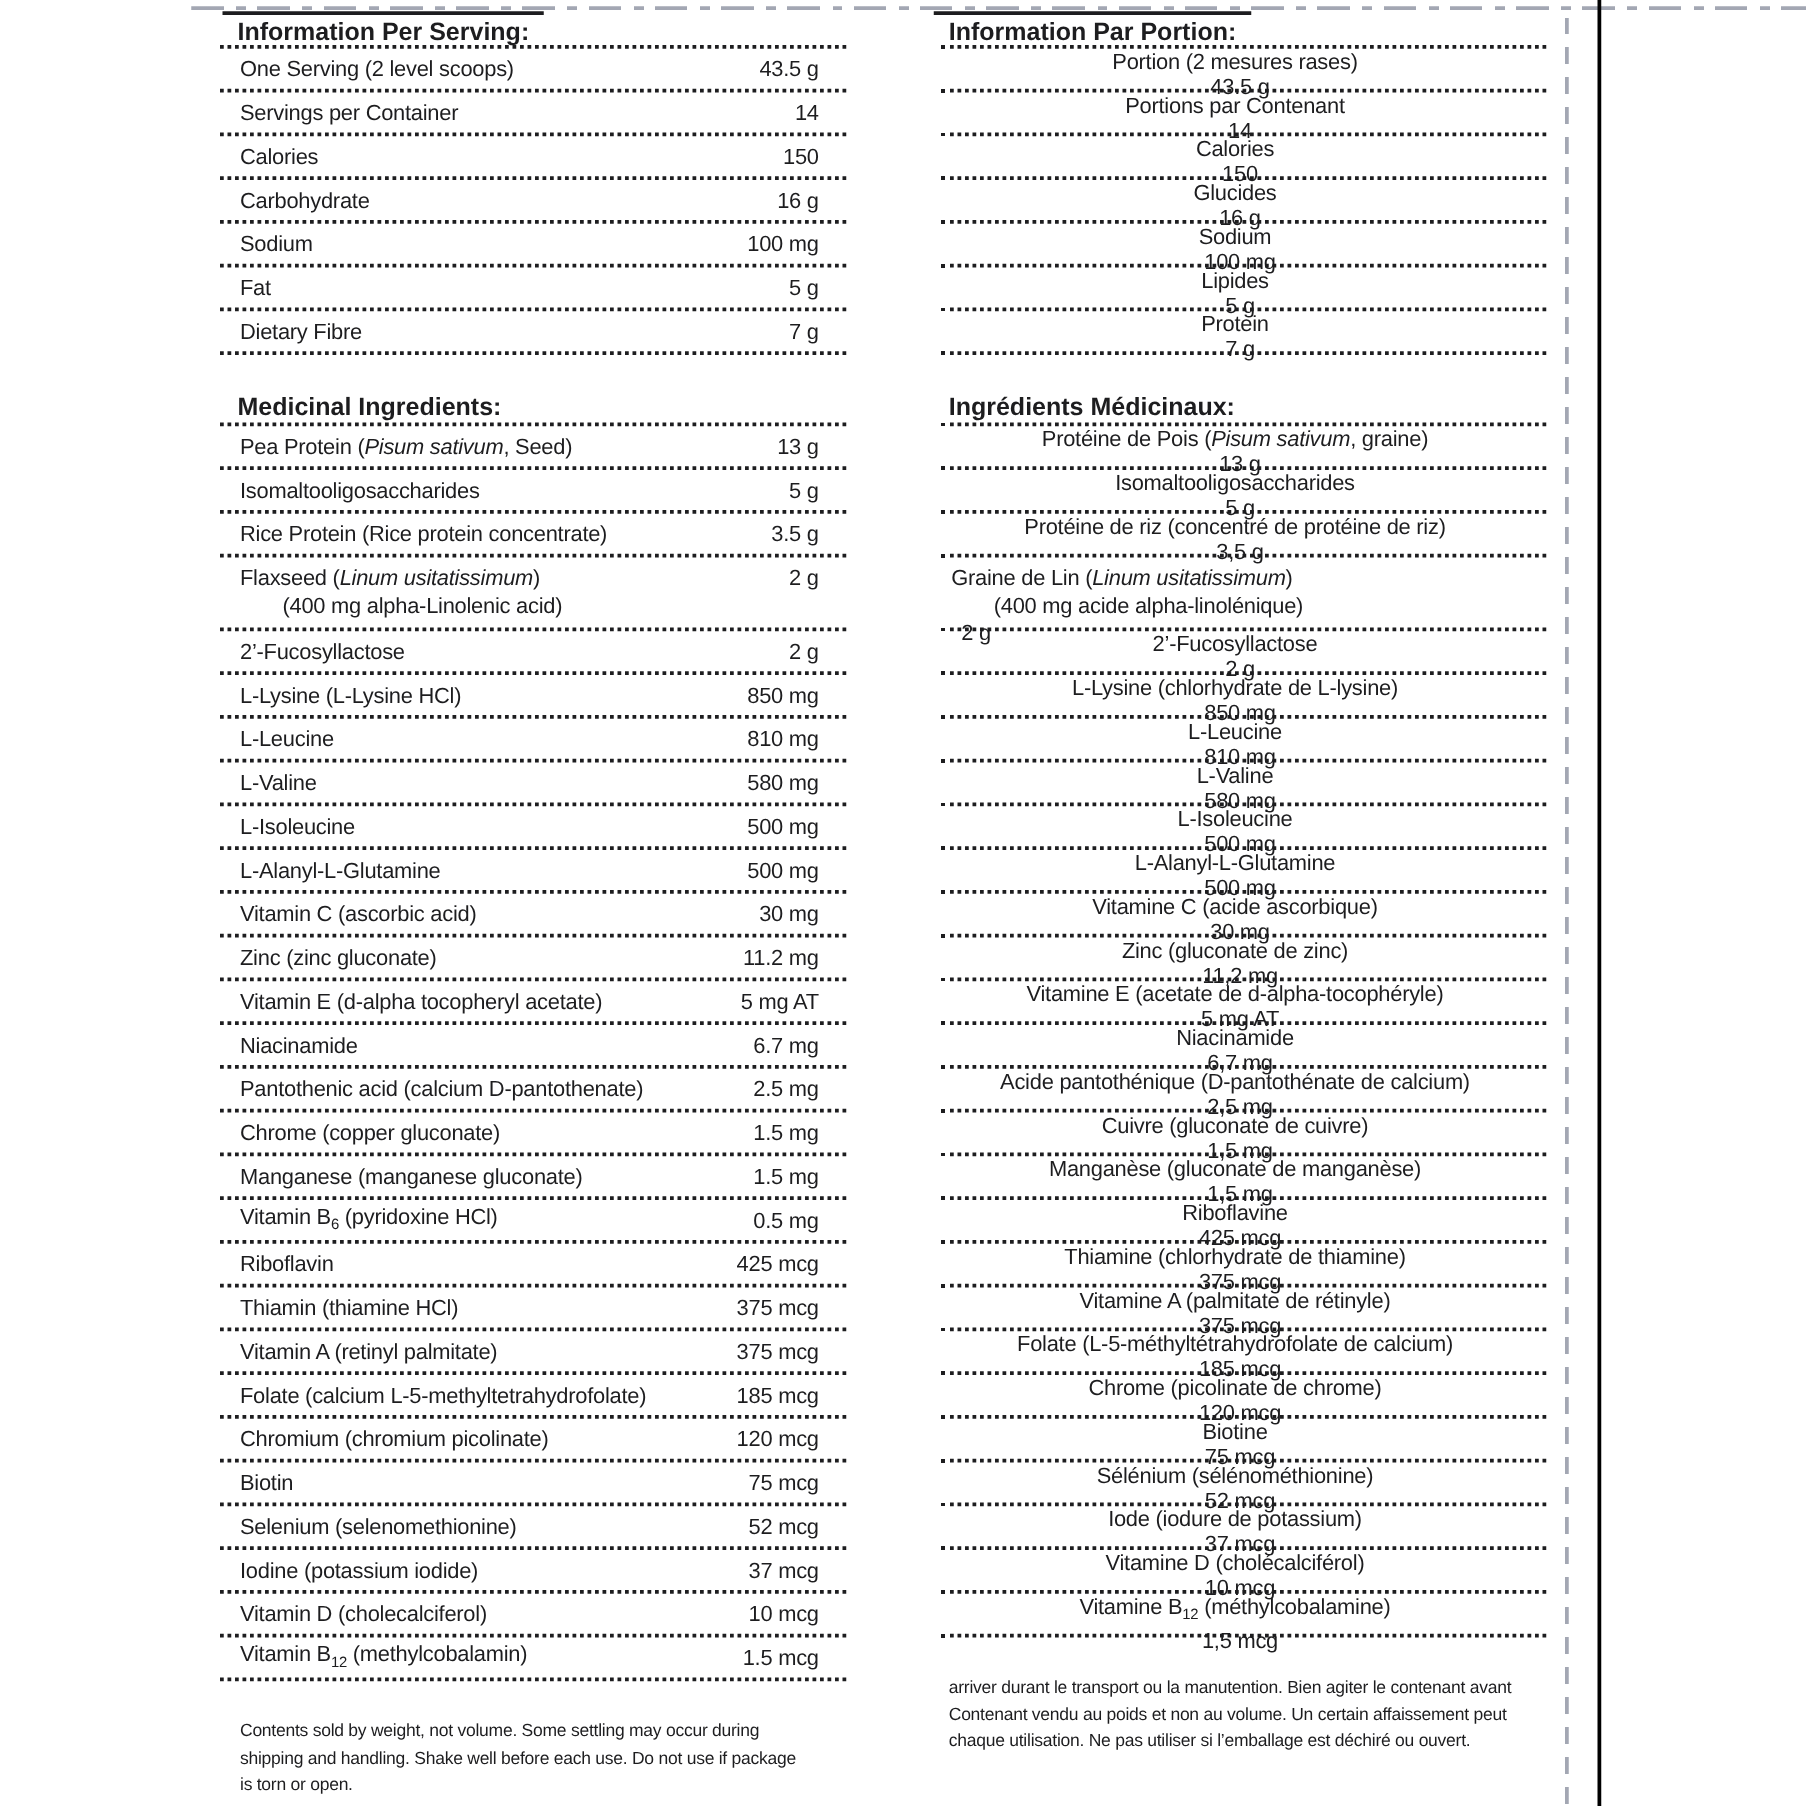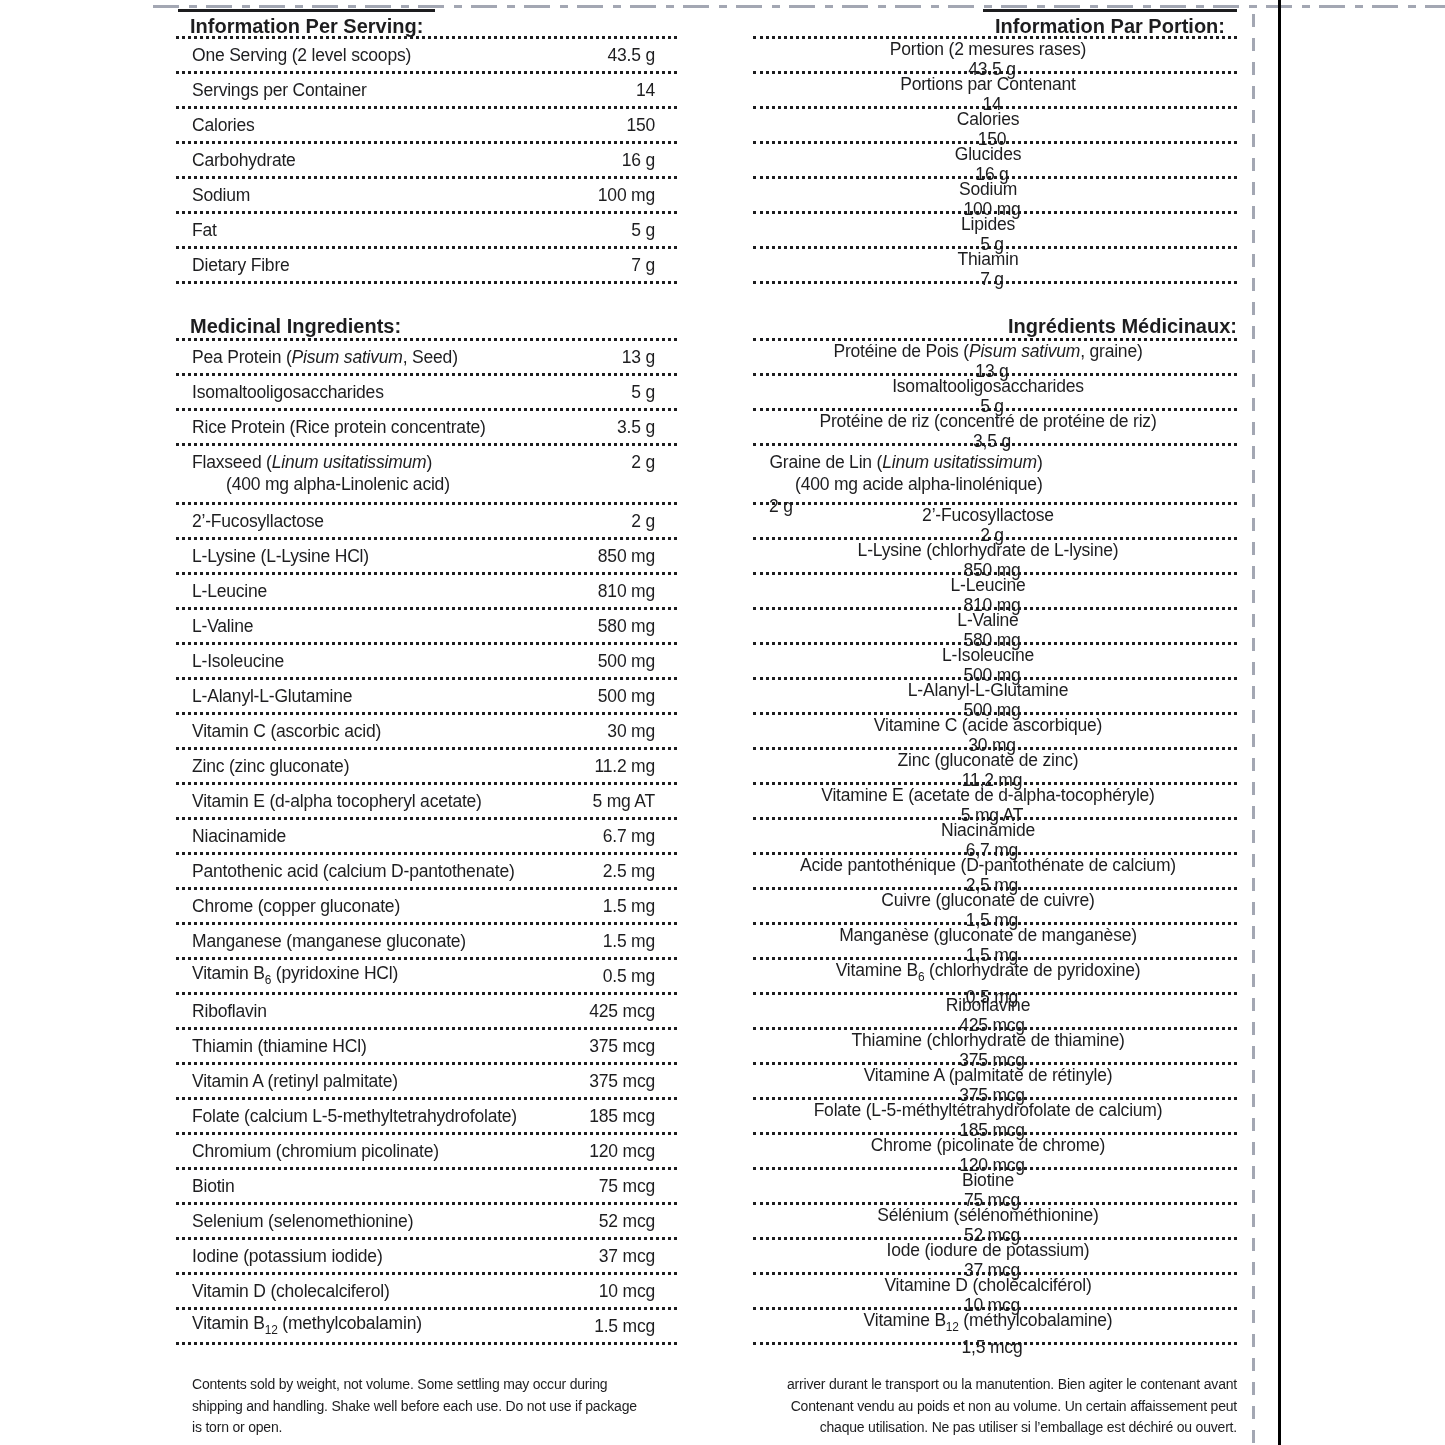--- a/index.html
+++ b/index.html
@@ -16,21 +16,21 @@
 
   
   .cut-top{position:absolute;left:153px;top:5px;width:1292px;height:3px;
     background:repeating-linear-gradient(90deg,var(--cut) 0 26px,transparent 26px 36px,var(--cut) 36px 44px,transparent 44px 53px);}
   .cut-right{position:absolute;left:1252px;top:14px;height:1431px;width:3px;
     background:repeating-linear-gradient(180deg,var(--cut) 0 13px,transparent 13px 24px);}
   .edge-rule{position:absolute;left:1278px;top:0;height:1445px;width:3px;background:var(--rule);}
 
   .col{position:absolute;top:6px;}
   .col-en{left:176px;width:501px;}
-  .col-fr{left:753px;width:484px;text-align:right;}
+  .col-fr{left:753px;width:484px;}
 
   .sec-head{font-weight:bold;font-size:20px;border-bottom:3px dotted var(--ink);}
   .serving-head{height:33px;padding:3px 0 0 14px;}
   .serving-head .t{display:inline-block;border-top:3px solid var(--ink);padding:3px 12px 0 12px;margin-left:-12px;}
   .med-head{height:36px;margin-top:21px;padding:10px 0 0 14px;}
   .col-fr .serving-head{padding-left:6px;}
   .col-fr .med-head{padding-left:6px;}
 
   .row{display:flex;justify-content:space-between;align-items:center;height:35px;
     border-bottom:3px dotted var(--ink);font-size:17.5px;line-height:20px;
@@ -234,21 +234,21 @@
         </div>
         <div class="row">
           <div>Sodium</div>
           <div class="val">100 mg</div>
         </div>
         <div class="row">
           <div>Lipides</div>
           <div class="val">5 g</div>
         </div>
         <div class="row">
-          <div>Thiamin</div>
+          <div>Protein</div>
           <div class="val">7 g</div>
         </div>
       </div>
     <div class="sec-head med-head">Ingrédients Médicinaux:</div>
     <div>
         <div class="row">
           <div>Protéine de Pois (<i>Pisum sativum</i>, graine)</div>
           <div class="val">13 g</div>
         </div>
         <div class="row">
@@ -307,24 +307,20 @@
           <div>Acide pantothénique (D-pantothénate de calcium)</div>
           <div class="val">2,5 mg</div>
         </div>
         <div class="row">
           <div>Cuivre (gluconate de cuivre)</div>
           <div class="val">1,5 mg</div>
         </div>
         <div class="row">
           <div>Manganèse (gluconate de manganèse)</div>
           <div class="val">1,5 mg</div>
-        </div>
-        <div class="row">
-          <div>Vitamine B<sub>6</sub> (chlorhydrate de pyridoxine)</div>
-          <div class="val">0,5 mg</div>
         </div>
         <div class="row">
           <div>Riboflavine</div>
           <div class="val">425 mcg</div>
         </div>
         <div class="row">
           <div>Thiamine (chlorhydrate de thiamine)</div>
           <div class="val">375 mcg</div>
         </div>
         <div class="row">

